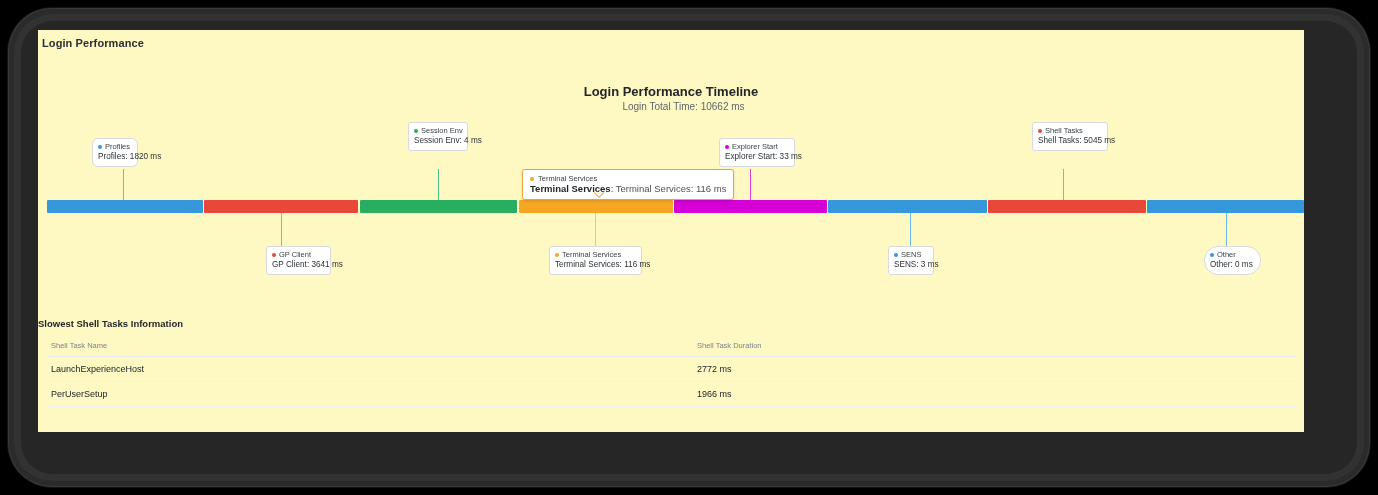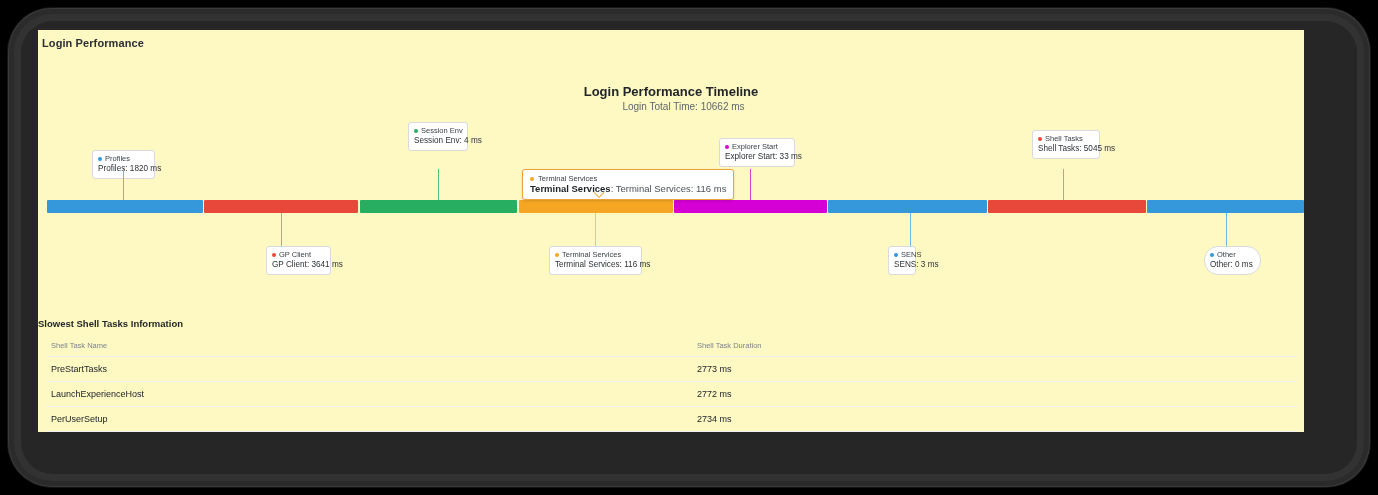--- a/index.html
+++ b/index.html
@@ -107,21 +107,21 @@
 
 <div class="screen">
 
   <div class="app-title">Login Performance</div>
 
   <div class="chart-title">Login Performance Timeline</div>
   <div class="chart-subtitle">Login Total Time: 10662 ms</div>
 
   <div class="timeline-area">
 
-    <div class="callout" style="left:54px;top:120px;width:63px;">
+    <div class="callout" style="left:54px;top:108px;width:46px;border-radius:6px;">
       <div class="c-head">
         <span class="dot" style="background:#3498db"></span>
         <span>Profiles</span>
       </div>
       <div class="c-body">Profiles: 1820 ms</div>
     </div>
     <div class="leader" style="left:85px;top:139px;height:32px;background:#6cb8e6;"></div>
 
     <div class="callout" style="left:370px;top:92px;width:60px;text-align:center;">
       <div class="c-head">
@@ -134,21 +134,21 @@
 
     <div class="callout" style="left:681px;top:108px;width:76px;">
       <div class="c-head">
         <span class="dot" style="background:#d500d5"></span>
         <span>Explorer Start</span>
       </div>
       <div class="c-body">Explorer Start: 33 ms</div>
     </div>
     <div class="leader" style="left:712px;top:139px;height:32px;background:#d93fd9;"></div>
 
-    <div class="callout" style="left:994px;top:100px;width:68px;">
+    <div class="callout" style="left:994px;top:92px;width:76px;">
       <div class="c-head">
         <span class="dot" style="background:#e8483a"></span>
         <span>Shell Tasks</span>
       </div>
       <div class="c-body">Shell Tasks: 5045 ms</div>
     </div>
     <div class="leader" style="left:1025px;top:139px;height:32px;background:#ef8b81;"></div>
 
     <div class="tl-bar">
       <div class="seg" style="left:0.00%;width:12.42%;background:#3498db;"></div>
@@ -184,21 +184,21 @@
     <div class="leader" style="left:557px;top:183px;height:33px;background:#f8c370;"></div>
     <div class="callout" style="left:511px;top:216px;width:93px;">
       <div class="c-head">
         <span class="dot" style="background:#f5a623"></span>
         <span>Terminal Services</span>
       </div>
       <div class="c-body">Terminal Services: 116 ms</div>
     </div>
 
     <div class="leader" style="left:872px;top:183px;height:33px;background:#6cb8e6;"></div>
-    <div class="callout" style="left:850px;top:216px;width:28px;">
+    <div class="callout" style="left:850px;top:216px;width:46px;">
       <div class="c-head">
         <span class="dot" style="background:#3498db"></span>
         <span>SENS</span>
       </div>
       <div class="c-body">SENS: 3 ms</div>
     </div>
 
     <div class="leader" style="left:1188px;top:183px;height:33px;background:#6cb8e6;"></div>
     <div class="callout" style="left:1166px;top:216px;width:57px;border-radius:14px;">
       <div class="c-head">
@@ -214,27 +214,23 @@
 
   <table class="tbl">
     <thead>
       <tr>
         <th class="col-name">Shell Task Name</th>
         <th>Shell Task Duration</th>
       </tr>
     </thead>
     <tbody>
       <tr>
-        <td class="col-name">PreStartTasks</td>
-        <td>2773 ms</td>
-      </tr>
-      <tr>
         <td class="col-name">LaunchExperienceHost</td>
         <td>2772 ms</td>
       </tr>
       <tr>
         <td class="col-name">PerUserSetup</td>
-        <td>2734 ms</td>
+        <td>1966 ms</td>
       </tr>
     </tbody>
   </table>
 
 </div>
 
 </body></html>

